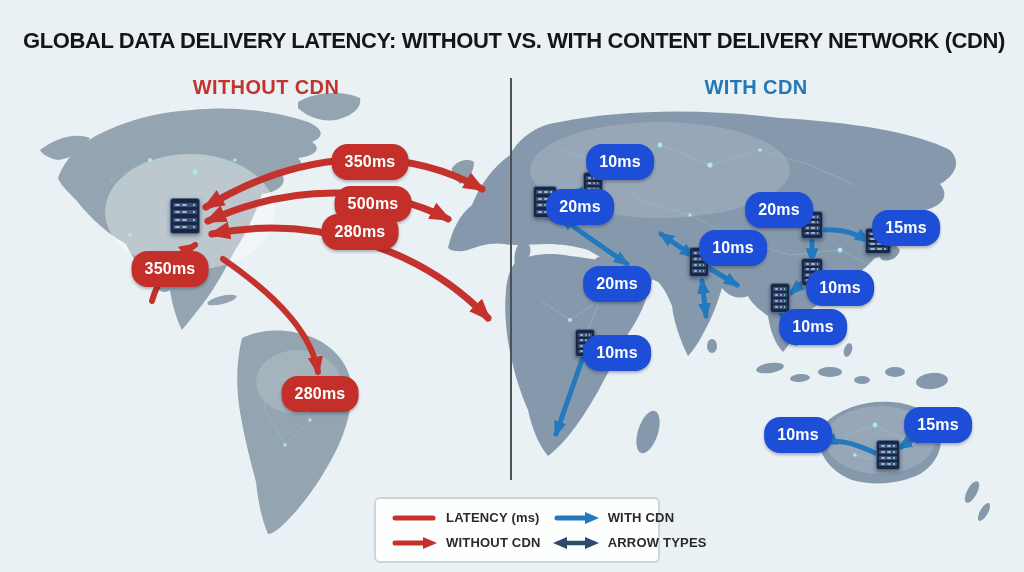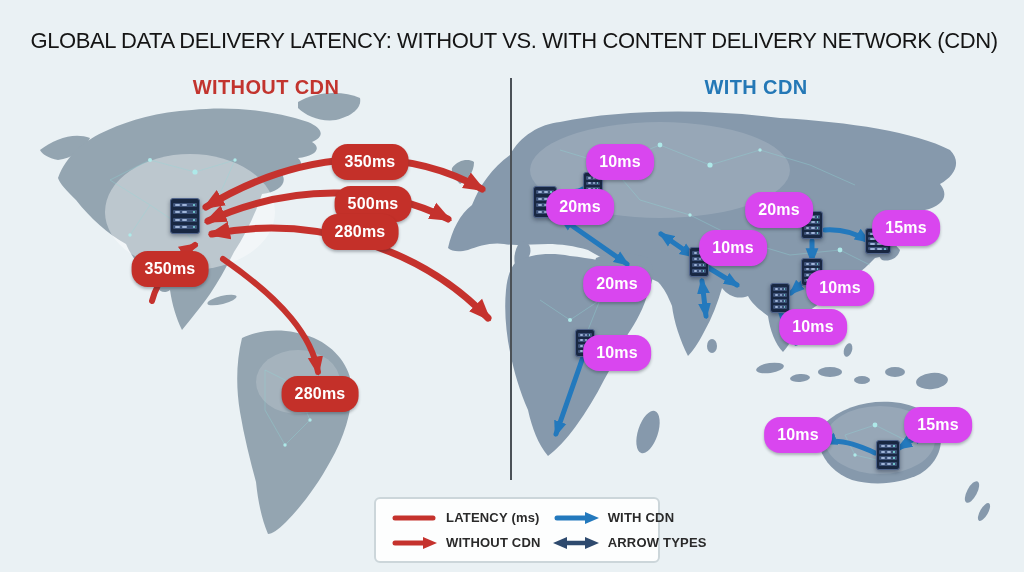--- a/index.html
+++ b/index.html
@@ -3,35 +3,35 @@
 <meta charset="utf-8">
 <style>
   html,body{margin:0;padding:0;background:#dfe7ea;}
   .stage{
     position:relative;width:1024px;height:572px;overflow:hidden;
     background:#eaf1f4;font-family:"Liberation Sans",sans-serif;
   }
   .stage svg.map{position:absolute;left:0;top:0;}
   .title{
     position:absolute;top:28px;left:4px;right:0;text-align:center;
-    font-size:22px;font-weight:normal;color:#151515;letter-spacing:-0.4px;white-space:nowrap;
+    font-size:22px;font-weight:bold;color:#151515;letter-spacing:-0.4px;white-space:nowrap;
   }
   .col-header{position:absolute;top:76px;transform:translateX(-50%);
     font-size:20px;font-weight:bold;letter-spacing:.4px;white-space:nowrap;}
   .col-header.left{left:266px;color:#c2342e;}
   .col-header.right{left:756px;color:#2478b6;}
   .divider{position:absolute;left:510px;top:78px;width:2px;height:402px;background:#4b5157;}
   .pill{
     position:absolute;transform:translate(-50%,-50%);
     color:#fff;font-weight:bold;font-size:16px;letter-spacing:.2px;
     border-radius:16px;padding:9px 13px;white-space:nowrap;
     box-shadow:0 2px 3px rgba(20,30,40,.3);
   }
   .pill.red{background:#c43029;}
-  .pill.blue{background:#d946ef;}
+  .pill.blue{background:#1d4ed8;}
   .server{
     position:absolute;transform:translate(-50%,-50%);
     background:#182742;border:1px solid #51658c;border-radius:3px;
     display:flex;flex-direction:column;justify-content:space-evenly;
     padding:2px;box-sizing:border-box;box-shadow:0 2px 4px rgba(10,20,40,.4);
   }
   .server .rrow{height:4px;background:#3c5178;border-radius:1px;
     display:flex;align-items:center;gap:2px;padding:0 2px;margin:1px 0;}
   .server .rrow i{display:block;width:5px;height:2px;background:#9fb4d8;border-radius:1px;}
   .server .rrow b{display:block;width:2px;height:2px;background:#7fe3e0;border-radius:50%;margin-left:auto;}

